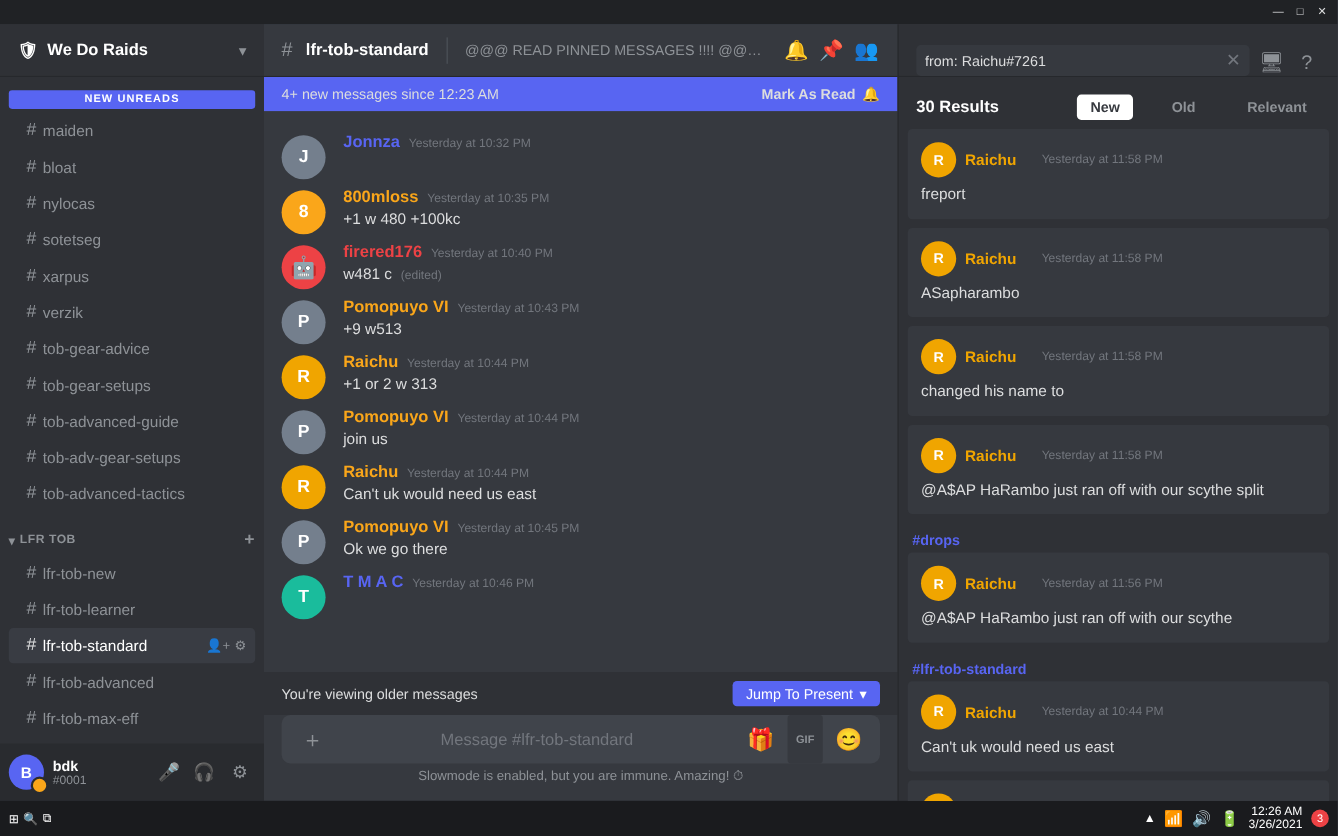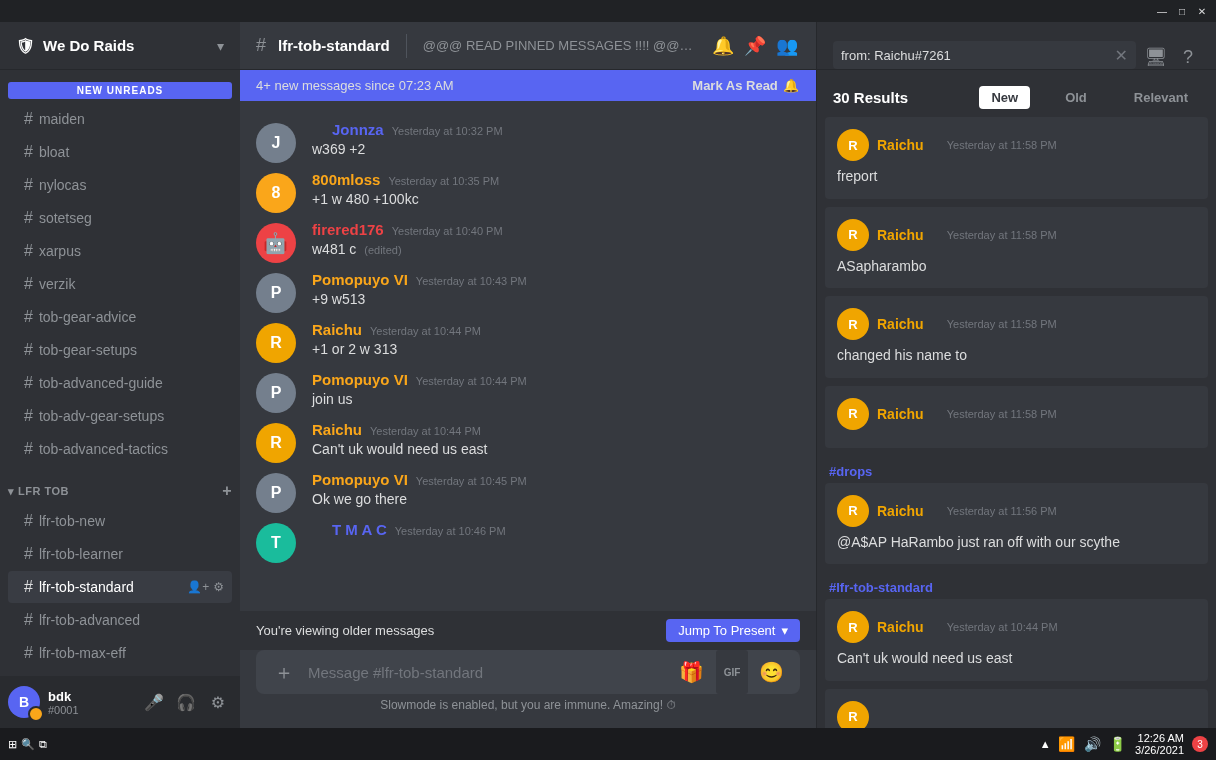--- a/index.html
+++ b/index.html
@@ -312,21 +312,21 @@
       gap: 8px;
       margin-bottom: 2px;
     }
 
     .message-username {
       font-weight: 600;
       font-size: 15px;
       cursor: pointer;
     }
 
-    .message-username.blue { color: #5865f2; margin-left: 20px; }
+    .message-username.blue { color: #5865f2; }
     .message-username.red { color: #ed4245; }
     .message-username.orange { color: #faa61a; text-align: center; }
 
     .message-timestamp {
       color: #72767d;
       font-size: 11px;
     }
 
     .message-text {
       color: #dcddde;
@@ -393,20 +393,21 @@
     }
 
     .input-field {
       flex: 1;
       background: transparent;
       border: none;
       outline: none;
       color: #dcddde;
       font-size: 15px;
       height: 44px;
+      text-align: center;
     }
 
     .input-field::placeholder { color: #72767d; }
 
     .slowmode-notice {
       text-align: center;
       color: #8e9297;
       font-size: 12px;
       padding: 4px 0 8px;
     }
@@ -739,37 +740,36 @@
       <div class="header-divider"></div>
       <span class="header-topic">@@@ READ PINNED MESSAGES !!!! @@@ =====...</span>
       <div class="header-actions">
         <div class="header-btn" style="color:#ed4245;">🔔</div>
         <div class="header-btn">📌</div>
         <div class="header-btn">👥</div>
       </div>
     </div>
 
     <div class="new-messages-banner">
-      <span>4+ new messages since 07:23 AM</span>
+      <span>4+ new messages since 12:23 AM</span>
       <div class="mark-as-read">
         <span>Mark As Read</span>
         <span>🔔</span>
       </div>
     </div>
 
     <div class="messages-container">
 
       <div class="message">
         <div class="message-avatar av-gray">J</div>
         <div class="message-content">
           <div class="message-header">
             <span class="message-username blue">Jonnza</span>
             <span class="message-timestamp">Yesterday at 10:32 PM</span>
           </div>
-          <div class="message-text">w369 +2</div>
         </div>
       </div>
 
       <div class="message">
         <div class="message-avatar av-orange" style="background:#faa61a;">8</div>
         <div class="message-content">
           <div class="message-header">
             <span class="message-username orange">800mloss</span>
             <span class="message-timestamp">Yesterday at 10:35 PM</span>
           </div>
@@ -922,20 +922,21 @@
         </div>
         <div class="result-text">changed his name to</div>
       </div>
 
       <div class="search-result-item">
         <div class="result-header">
           <div class="result-avatar">R</div>
           <span class="result-username">Raichu</span>
           <span class="result-timestamp">Yesterday at 11:58 PM</span>
         </div>
+        <div class="result-text">@A$AP HaRambo just ran off with our scythe split</div>
       </div>
 
       <div class="channel-divider">#drops</div>
 
       <div class="search-result-item">
         <div class="result-header">
           <div class="result-avatar">R</div>
           <span class="result-username">Raichu</span>
           <span class="result-timestamp">Yesterday at 11:56 PM</span>
         </div>

